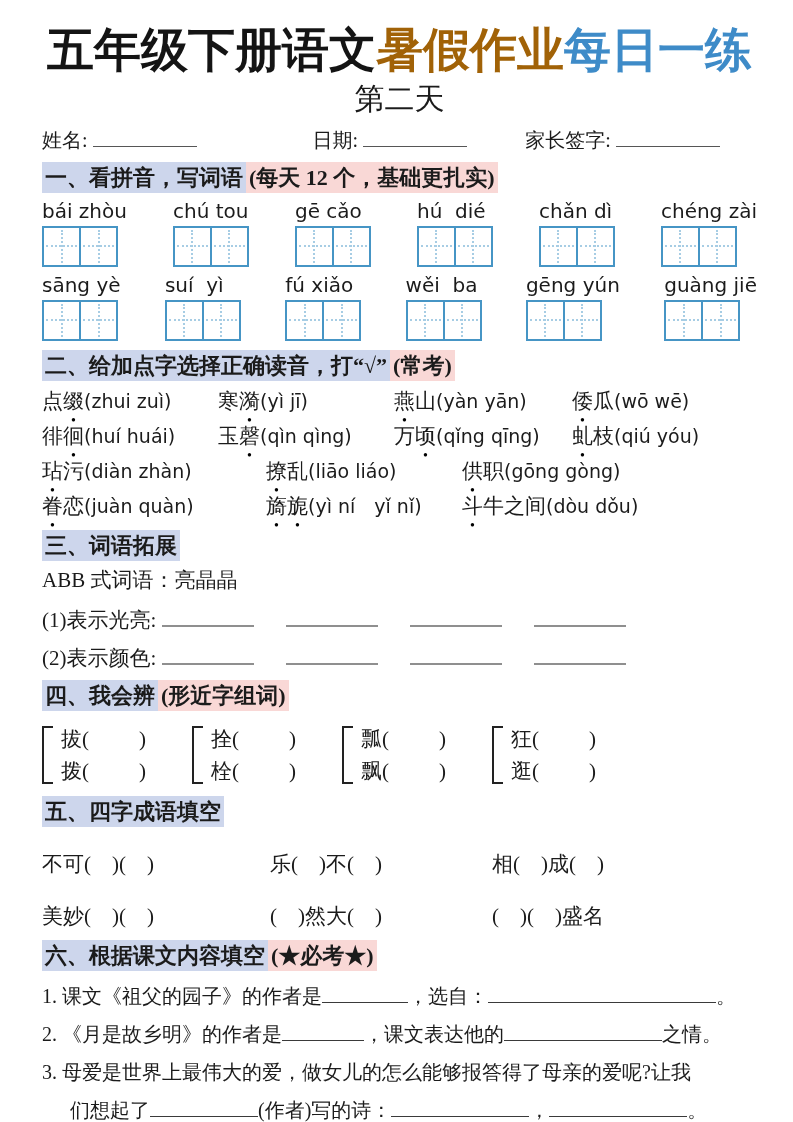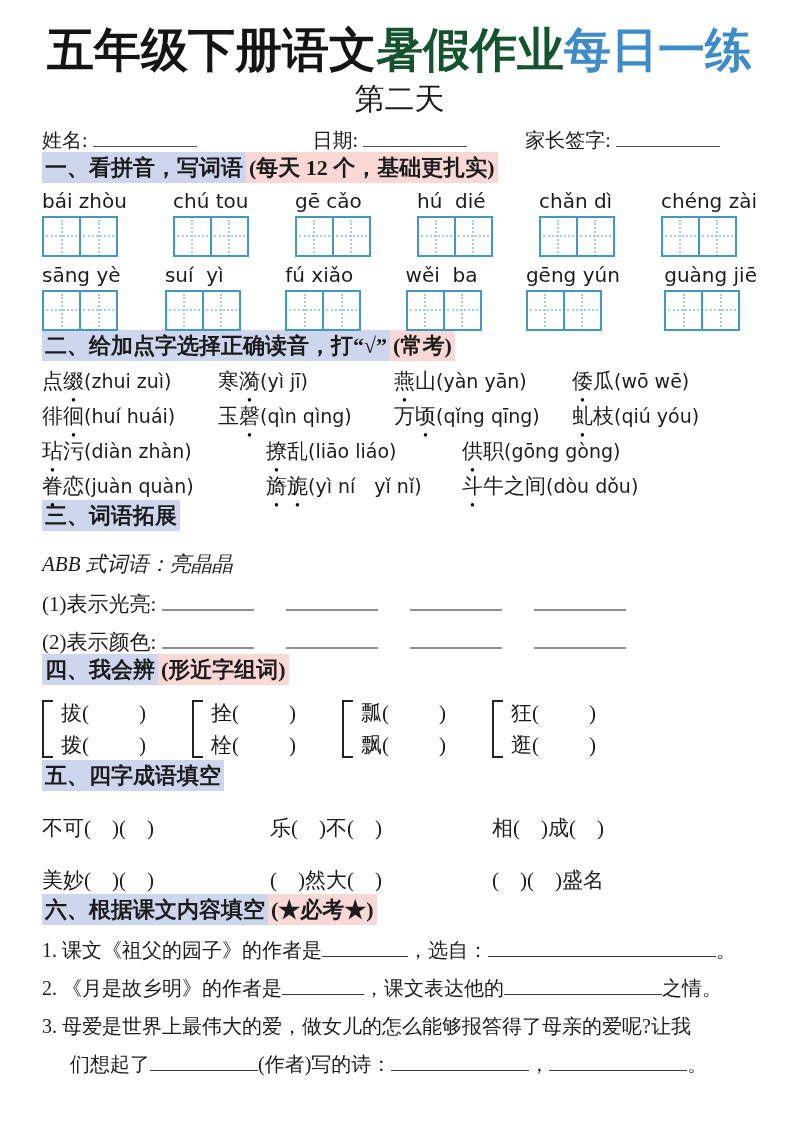--- a/index.html
+++ b/index.html
@@ -17,21 +17,21 @@
   .day{ text-align:center;font-size:30px;font-weight:normal;margin-top:4px;line-height:36px;}
 
   .info-row{display:flex;margin-top:10px;font-size:20px;line-height:26px;align-items:flex-end;}
   .info-group{white-space:nowrap;}
   .info-group.g2{margin-left:116px;}
   .info-group.g3{margin-left:58px;}
 
   .blank{display:inline-block;border-bottom:1.6px solid #3a3a3a;height:14px;vertical-align:baseline;}
   .info-blank{width:104px;border-color:#565656;}
 
-  .sec-head{font-size:22px;font-weight:bold;line-height:30px;white-space:nowrap;}
+  .sec-head{margin-top:10px;font-size:22px;font-weight:bold;line-height:30px;white-space:nowrap;}
   .hl-blue{background:#cdd6ec;padding:3px 3px;}
   .hl-pink{background:#f9d8d6;padding:3px 3px;}
 
   
   .pin-row{display:flex;justify-content:space-between;margin-top:7px;}
   .pin-col{display:flex;flex-direction:column;align-items:flex-start;}
   .pin-label{font-family:"DejaVu Sans",sans-serif;font-size:20px;line-height:23px;white-space:pre;}
   .boxpair{display:flex;margin-top:3px;}
   .cell{width:39px;height:41px;border:2px solid #4695c5;position:relative;background:#fff;box-sizing:border-box;}
   .cell+.cell{margin-left:-2px;}
@@ -43,21 +43,21 @@
   .s2-row-4 .s2-item:nth-child(1){width:176px;}
   .s2-row-4 .s2-item:nth-child(2){width:176px;}
   .s2-row-4 .s2-item:nth-child(3){width:178px;}
   .s2-row-3 .s2-item:nth-child(1){width:224px;}
   .s2-row-3 .s2-item:nth-child(2){width:196px;}
   .ch{display:inline-block;position:relative;}
   .dotted::after{content:"•";position:absolute;left:50%;transform:translateX(-50%);bottom:-9px;font-size:14px;line-height:8px;color:#000;}
   .s2-pinyin{font-family:"DejaVu Sans",sans-serif;font-size:19px;}
 
   
-  .s3-intro{font-size:21px;margin-top:18px;line-height:30px;font-style:italic;}
+  .s3-intro{font-size:21px;margin-top:4px;line-height:30px;}
   .s3-line{font-size:21px;margin-top:12px;line-height:26px;}
   .s3-blank{width:92px;margin-right:32px;border-color:#8f8f8f;border-bottom-width:2px;}
 
   
   .s4-row{display:flex;margin-top:12px;}
   .s4-pair{display:flex;align-items:stretch;}
   .s4-pair+.s4-pair{margin-left:46px;}
   .bracket{width:9px;border:2.5px solid #222;border-right:none;margin:3px 8px 3px 0;}
   .s4-line{font-size:21px;line-height:32px;white-space:nowrap;}
   .pgap{display:inline-block;width:50px;}
@@ -70,21 +70,21 @@
   
   .s6-line{font-size:20px;line-height:25px;margin-top:13px;white-space:nowrap;}
   .s6-indent{margin-left:28px;}
   .s6-blank{border-color:#3a3a3a;}
 </style>
 </head>
 <body>
 
 <div class="page">
 
-  <h1 class="title"><span style="color: rgb(20, 20, 20);">五年级下册语文</span><span style="color: #14532d;">暑假作业</span><span style="color: rgb(62, 139, 200);">每日一练</span></h1>
+  <h1 class="title"><span style="color: rgb(20, 20, 20);">五年级下册语文</span><span style="color: #a16207;">暑假作业</span><span style="color: rgb(62, 139, 200);">每日一练</span></h1>
 
   <div class="day">第二天</div>
 
   <div class="info-row">
     <span class="info-group g1"><span>姓名: </span><span class="blank info-blank"></span></span>
     <span class="info-group g2"><span>日期: </span><span class="blank info-blank"></span></span>
     <span class="info-group g3"><span>家长签字: </span><span class="blank info-blank"></span></span>
   </div>
 
   <div class="sec-head"><span class="hl-blue">一、看拼音，写词语</span><span class="hl-pink">(每天 12 个，基础更扎实)</span></div>

